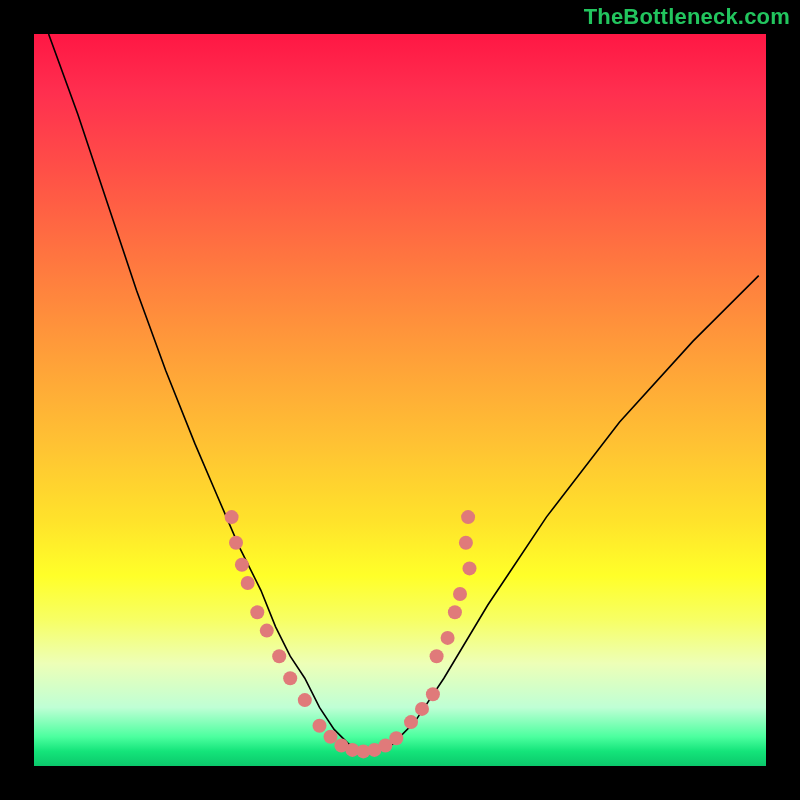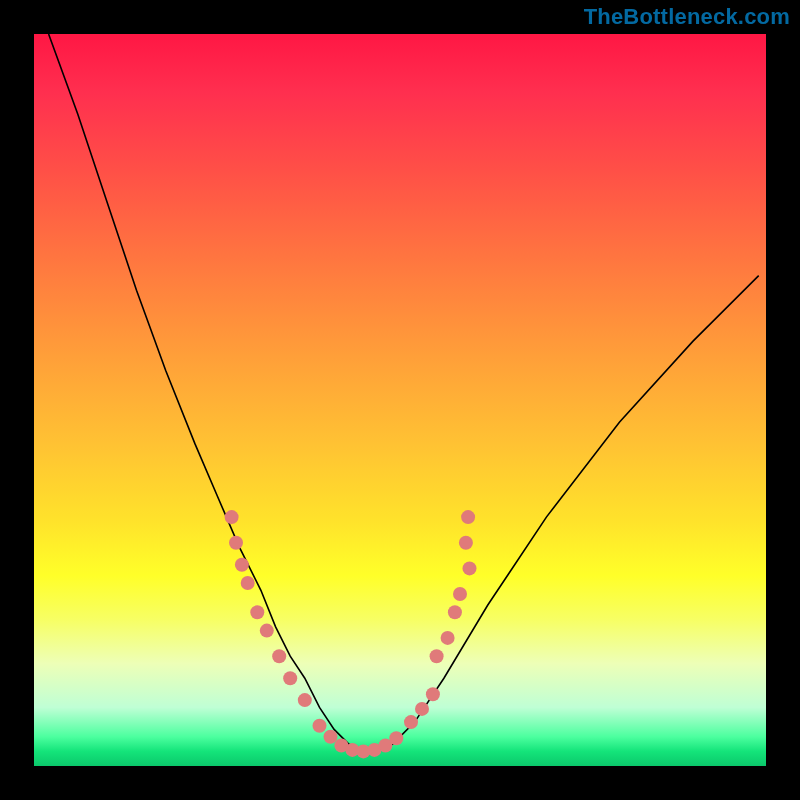--- a/index.html
+++ b/index.html
@@ -10,21 +10,21 @@
     height: 800px;
     background: #000;
   }
   .watermark {
     position: absolute;
     top: 4px;
     right: 10px;
     font-family: Arial, Helvetica, sans-serif;
     font-size: 22px;
     font-weight: 600;
-    color: #0369a1;
+    color: #22c55e;
     letter-spacing: 0.2px;
     z-index: 3;
   }
   .plot {
     position: absolute;
     left: 34px;
     top: 34px;
     width: 732px;
     height: 732px;
     overflow: hidden;

